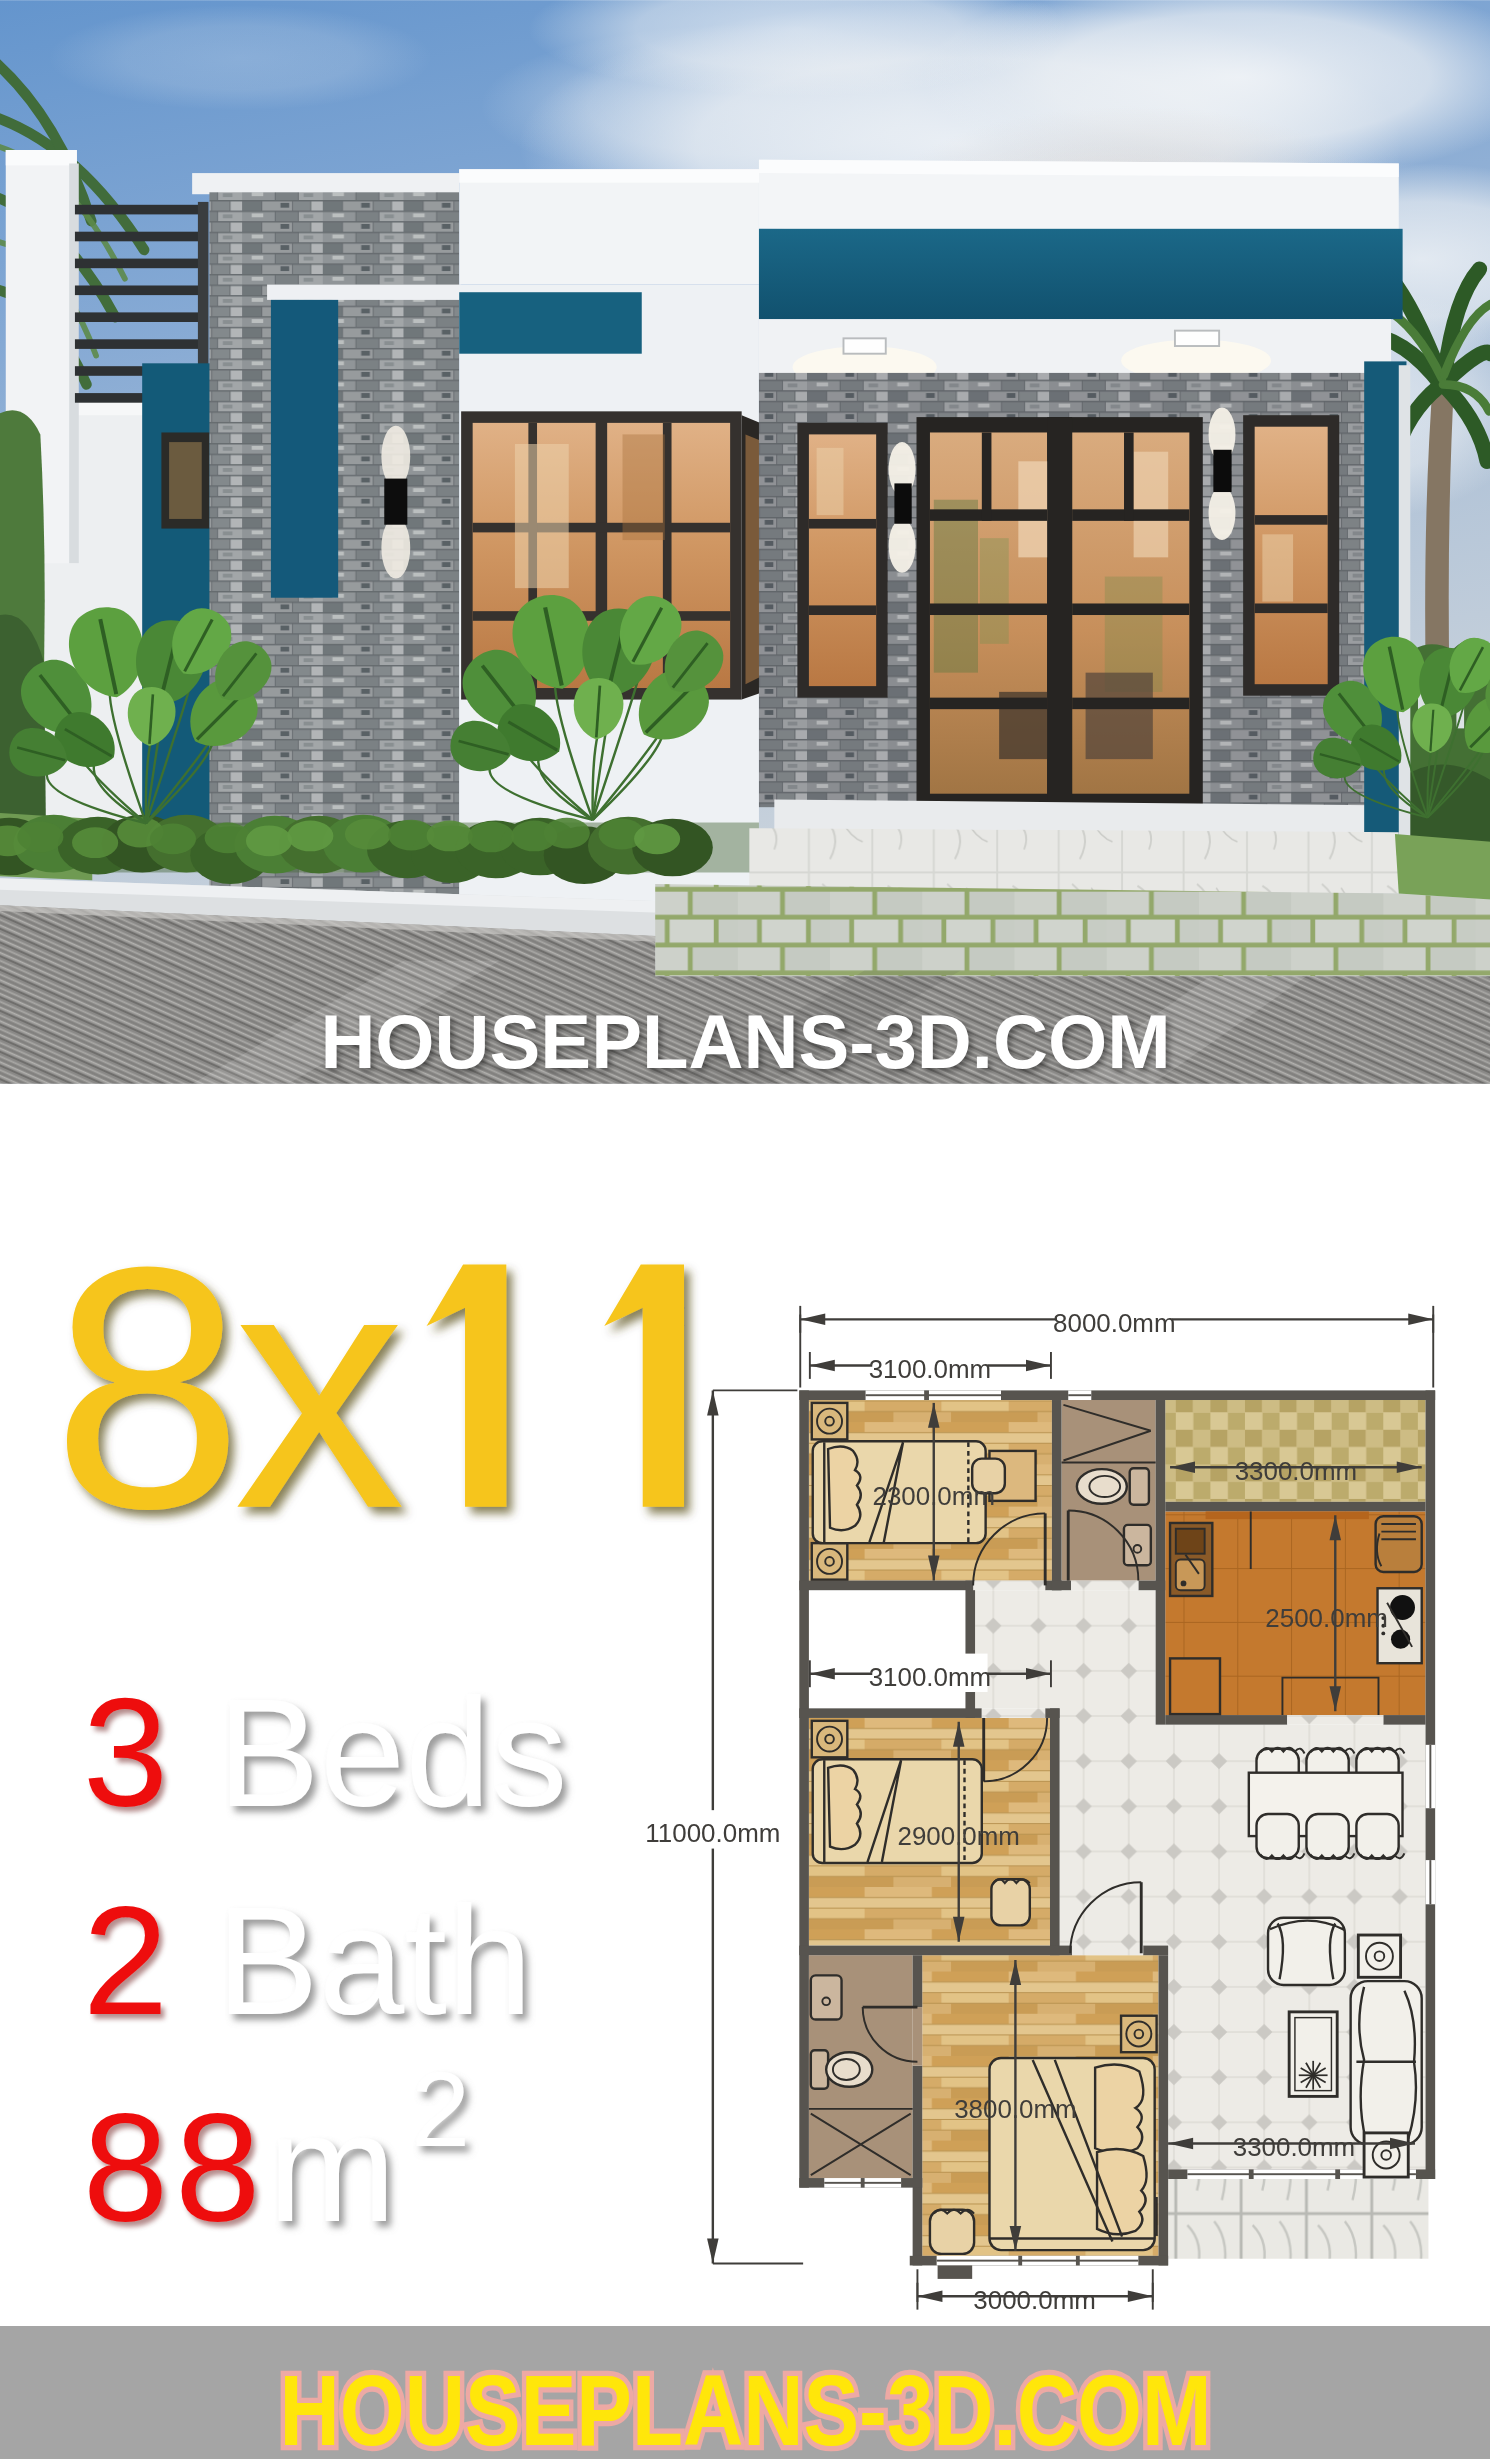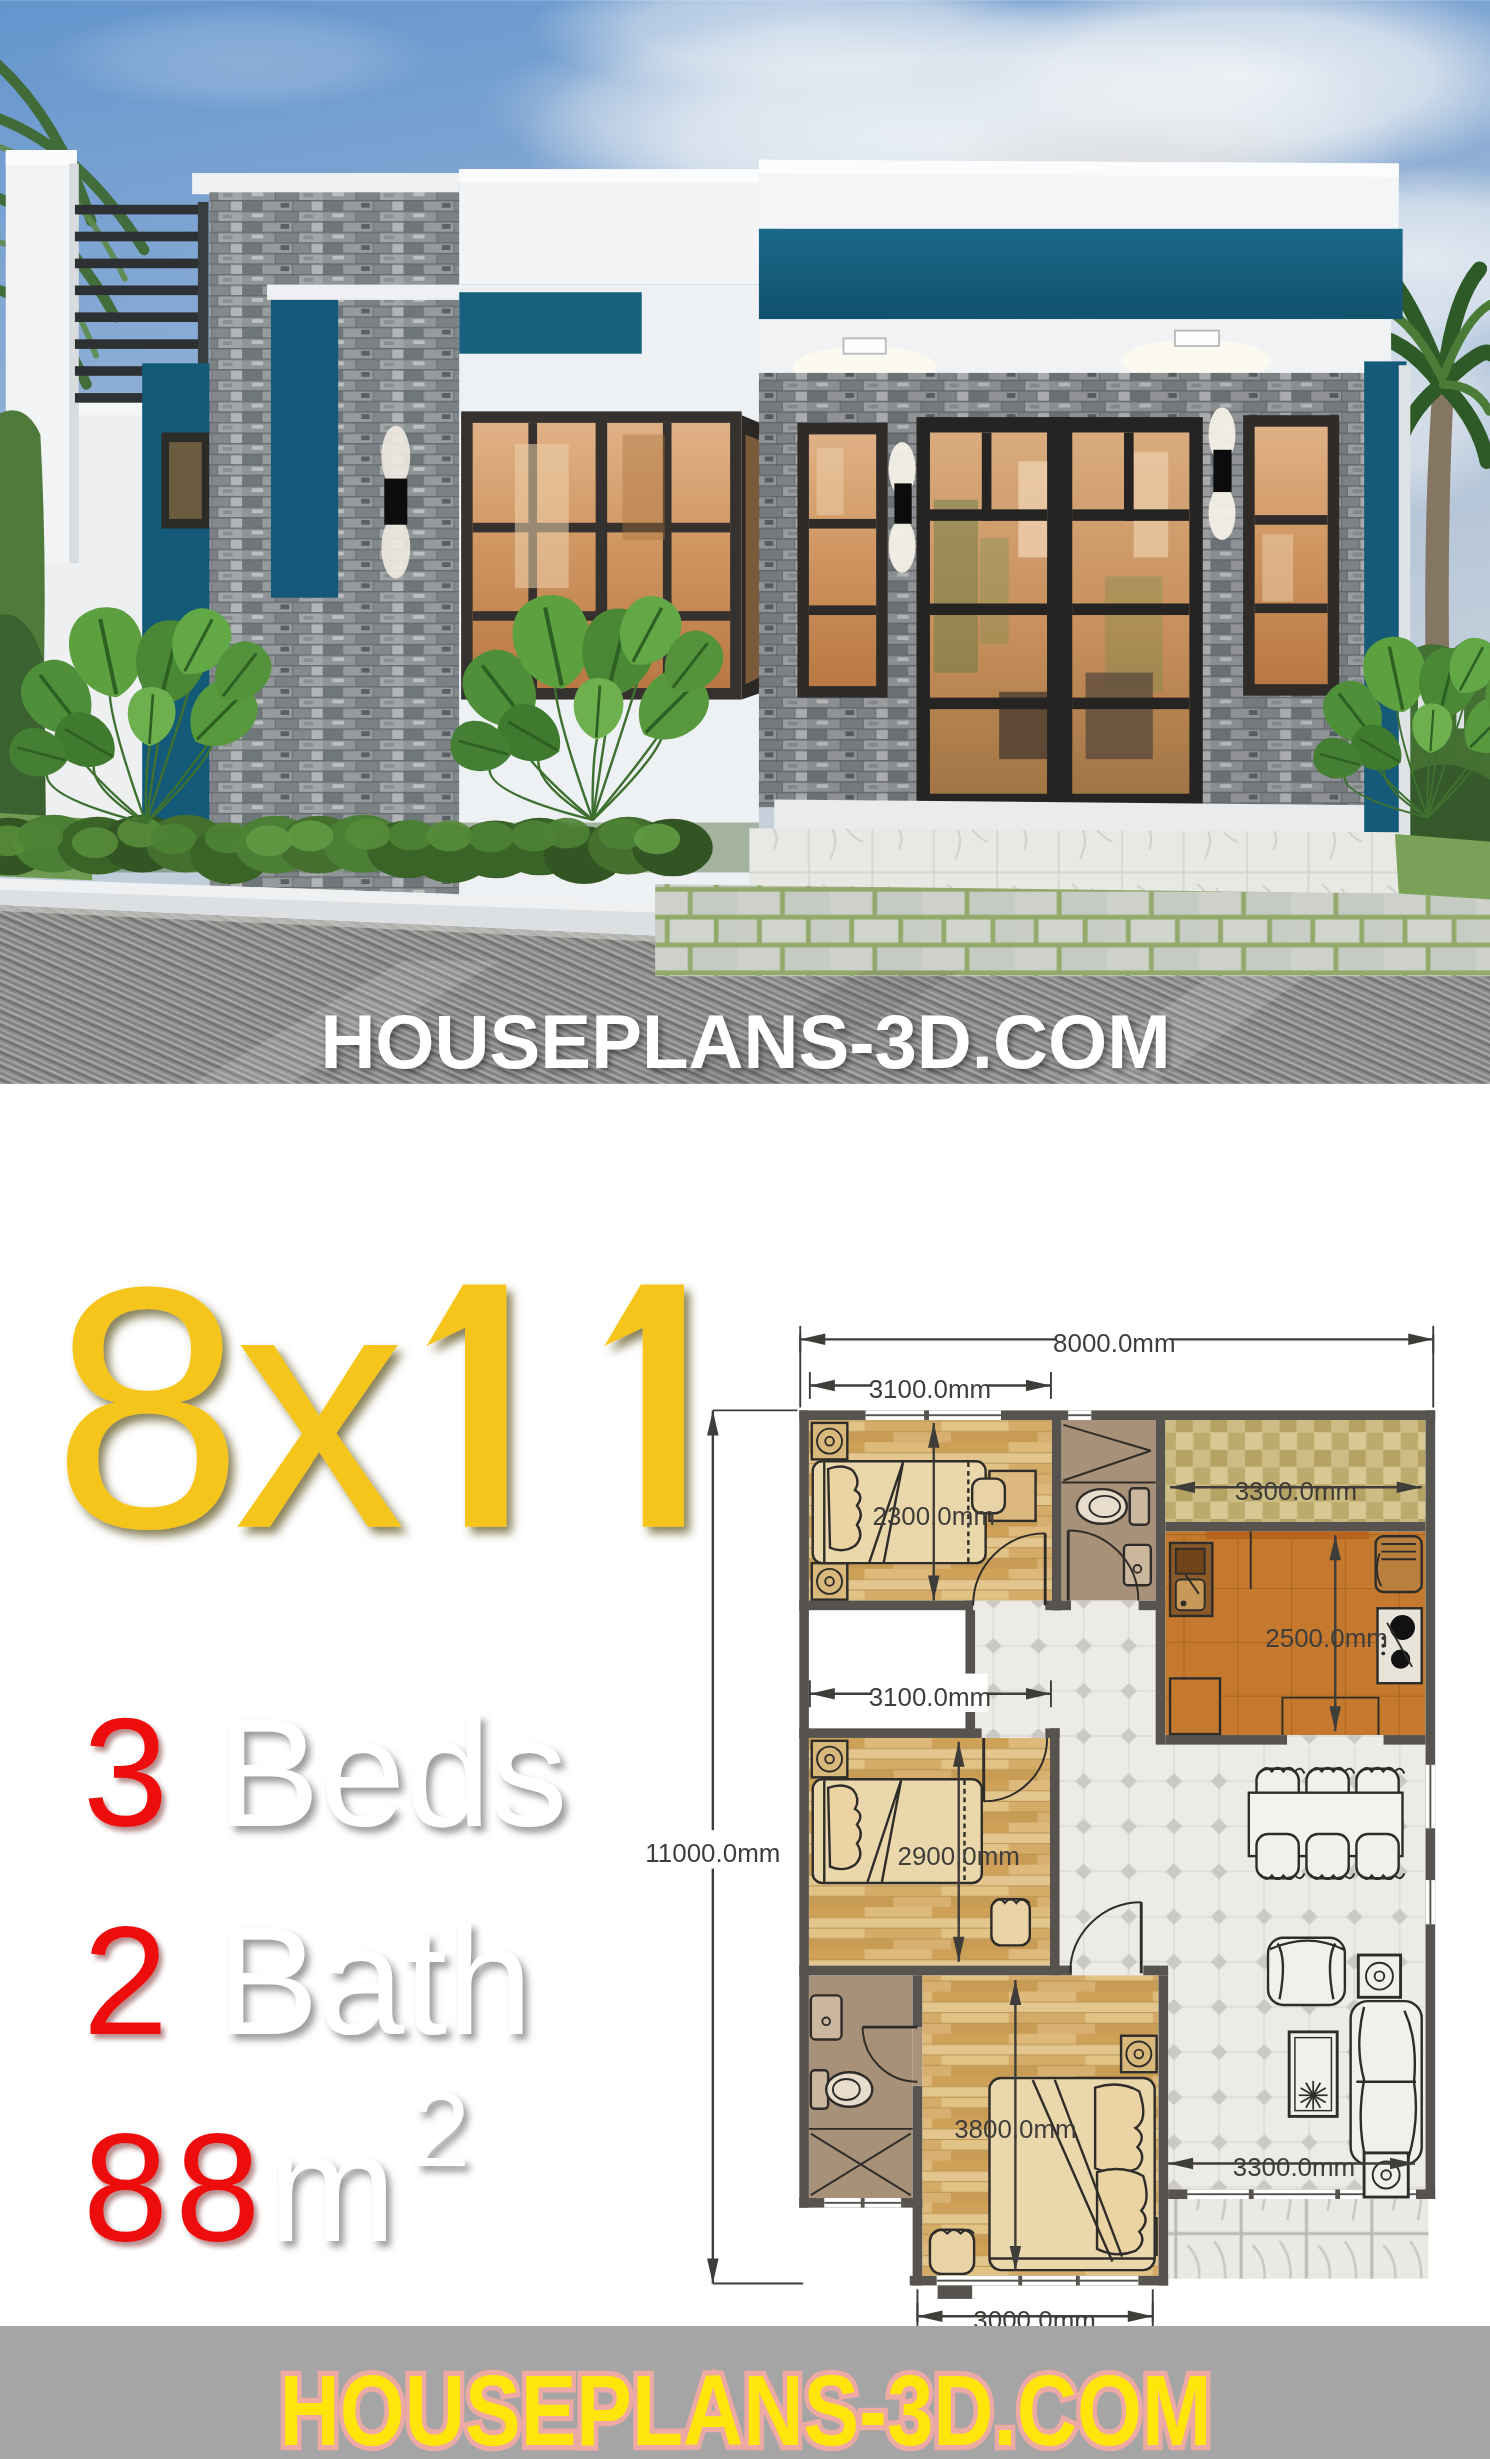--- a/index.html
+++ b/index.html
@@ -456,21 +456,21 @@
 <g opacity="0.12">
 <polygon points="200,1128 420,1000 520,1000 300,1128" fill="#ffffff"></polygon>
 <polygon points="700,1128 900,1010 1000,1010 800,1128" fill="#4a4a48"></polygon>
 <polygon points="1100,1128 1260,1016 1360,1016 1200,1128" fill="#ffffff"></polygon>
 </g>
 
 <text x="776" y="1112" font-family="Liberation Sans, sans-serif" font-size="80" font-weight="bold" fill="#ffffff" text-anchor="middle" textLength="885" lengthAdjust="spacingAndGlyphs" style="text-shadow:3px 3px 6px rgba(0,0,0,0.4)">HOUSEPLANS-3D.COM</text>
 </svg>
 </div>
 
-<div style="position:absolute;left:0;top:1084px;width:1491px;height:1241px;margin-top:20px;">
+<div style="position:absolute;left:0;top:1084px;width:1491px;height:1241px;">
 <svg width="1491" height="1241" viewBox="0 0 1552 1292" xmlns="http://www.w3.org/2000/svg" style="display:block">
 <defs>
 <pattern id="wood" width="150" height="44" patternUnits="userSpaceOnUse">
  <rect width="150" height="44" fill="#d9b276"></rect>
  <rect y="0" width="150" height="11" fill="#cfa057"></rect>
  <rect y="11" width="150" height="11" fill="#e3c68e"></rect>
  <rect y="22" width="150" height="11" fill="#d5ab68"></rect>
  <rect y="33" width="150" height="11" fill="#c99c55"></rect>
  <rect x="0" y="0" width="70" height="11" fill="#deb97c"></rect>
  <rect x="80" y="22" width="70" height="11" fill="#e2c386"></rect>

